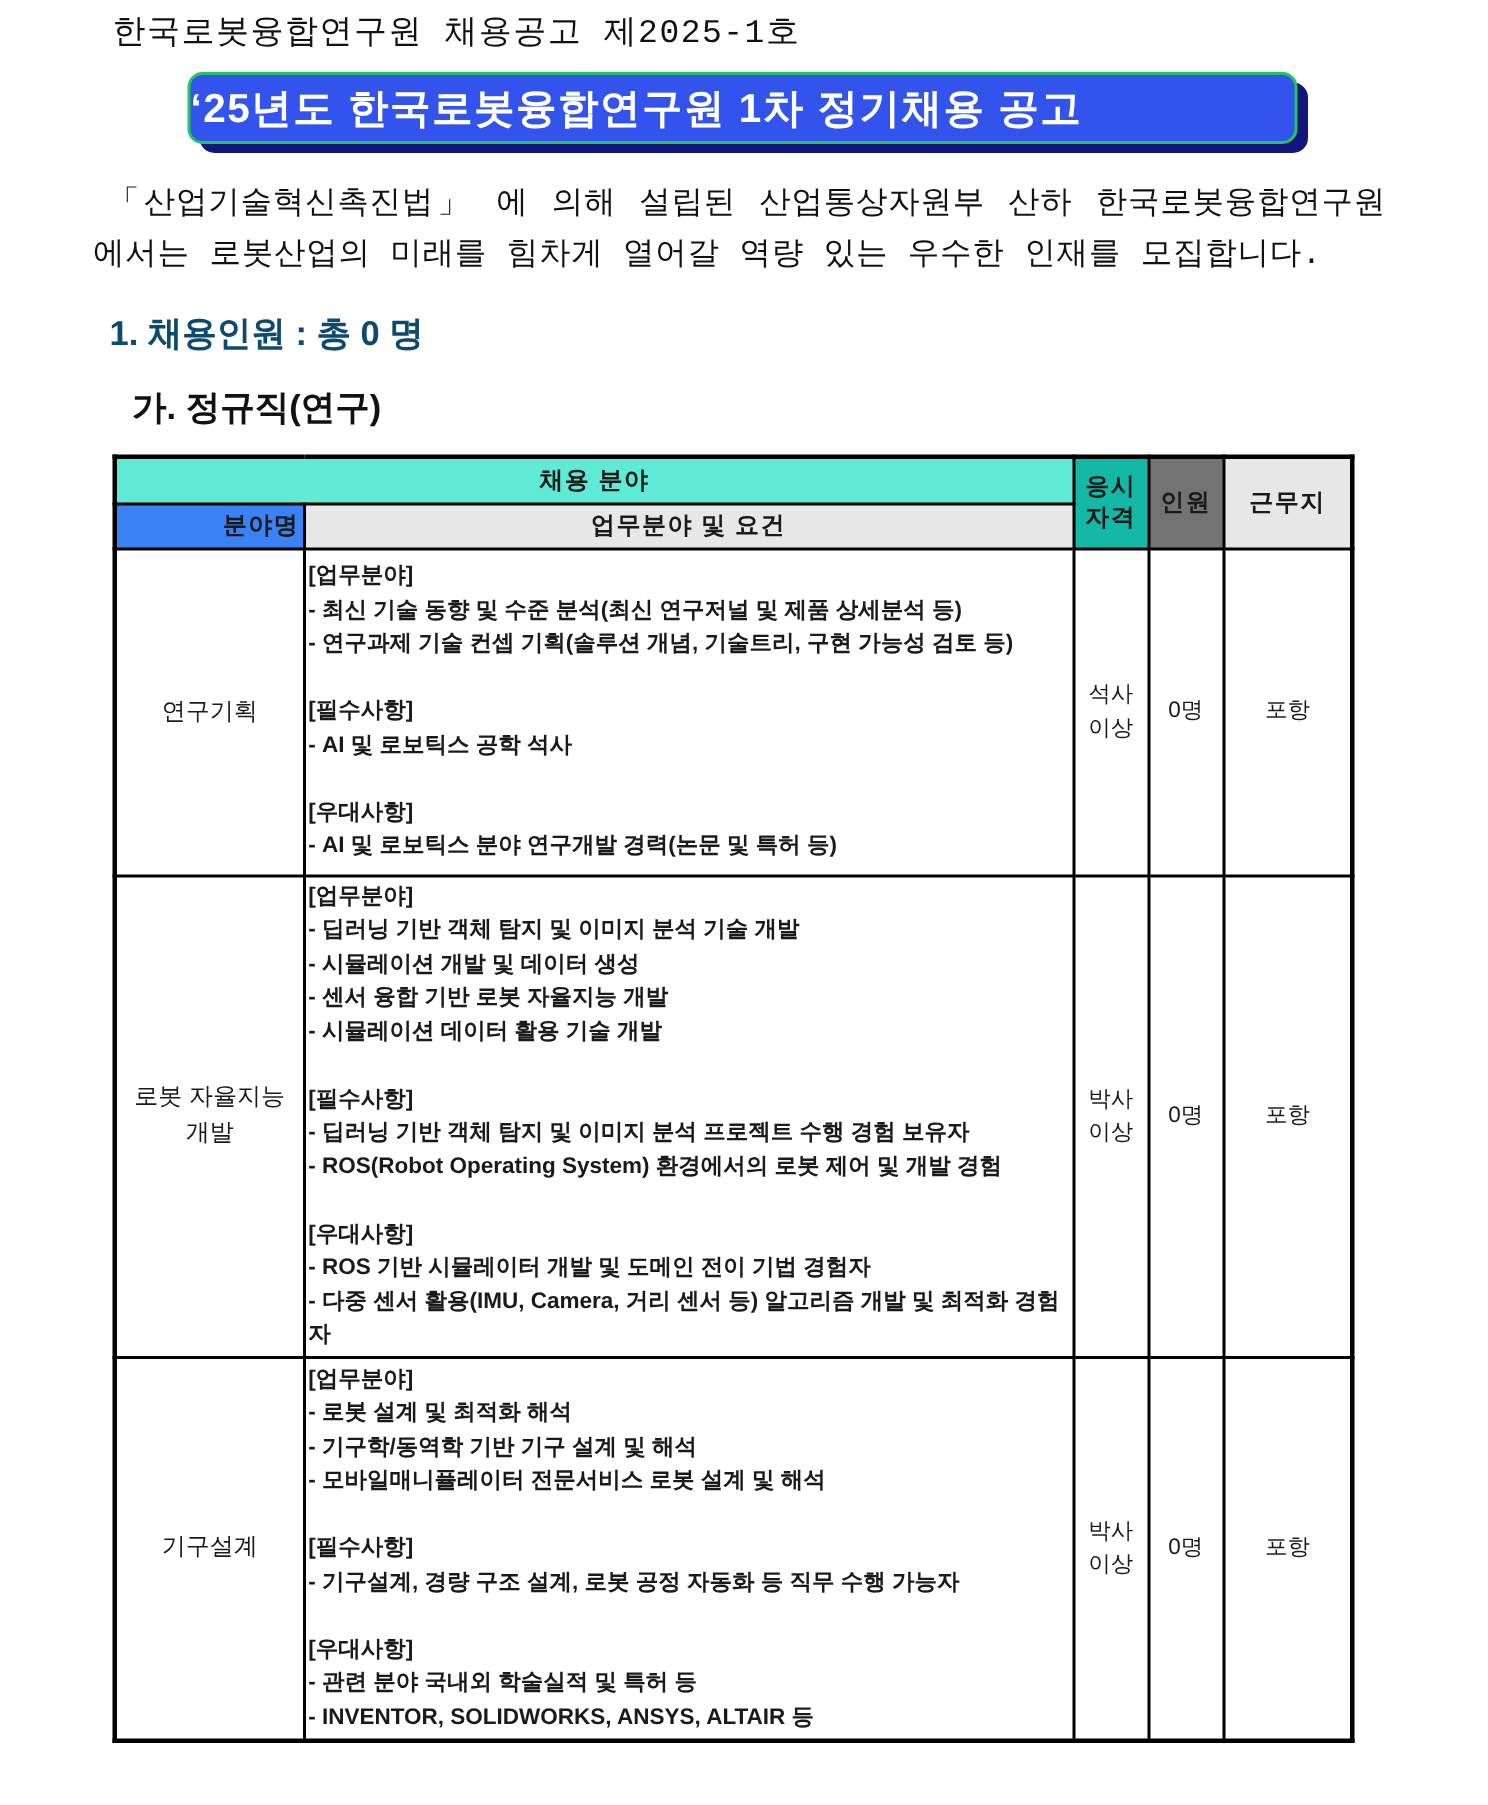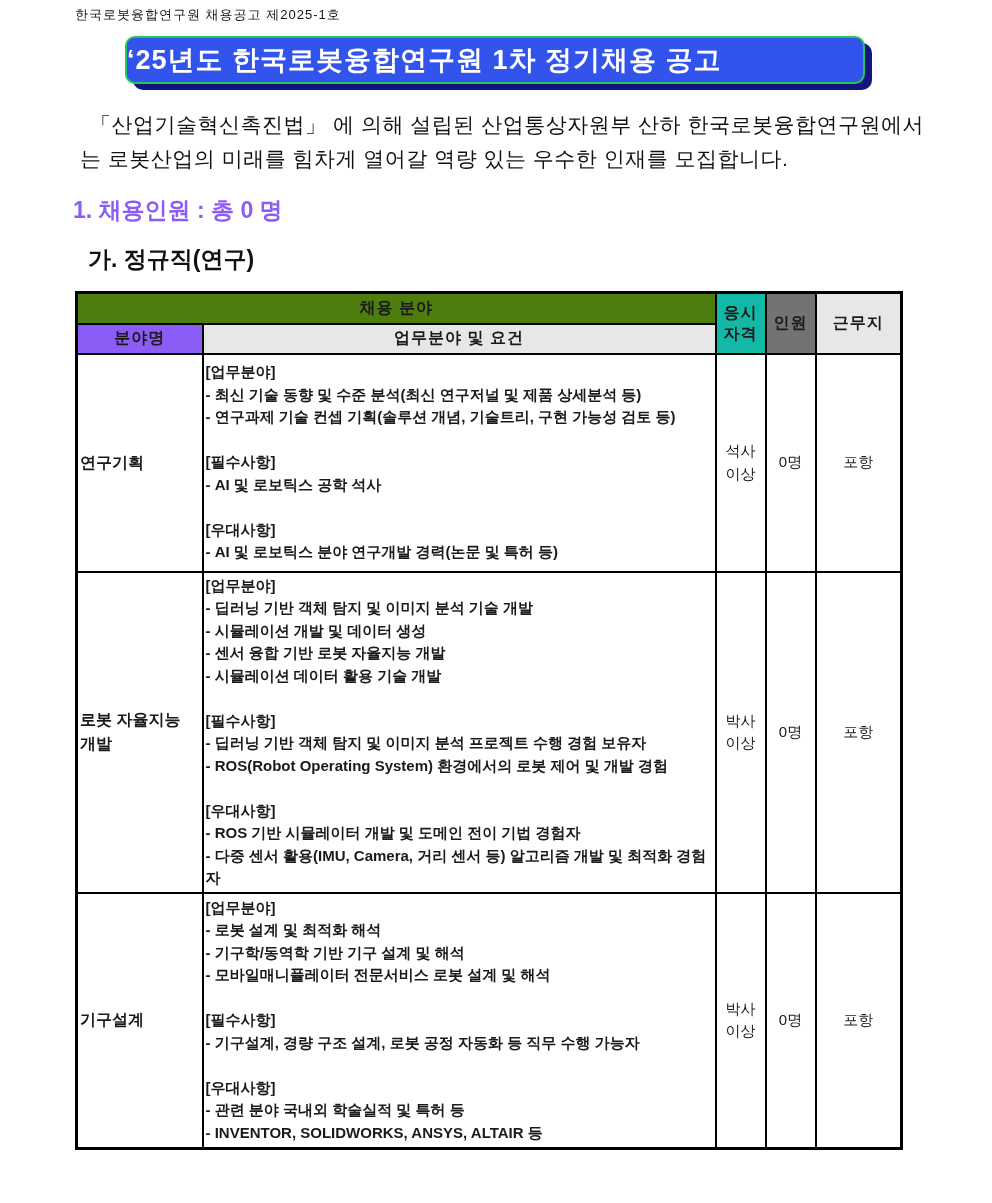--- a/index.html
+++ b/index.html
@@ -2,57 +2,57 @@
 <html><head>
 <meta charset="utf-8">
 <style>
   html,body { margin:0; padding:0; background:#ffffff; }
   body {
     width:992px; height:1203px; position:relative; overflow:hidden;
     font-family:"Liberation Sans","DejaVu Sans",sans-serif; color:#1a1a1a;
   }
   .doc-number {
     margin:6px 0 0 75px;
-    font-family:Liberation Sans, sans-serif;
-    font-size:13px; letter-spacing:1px; color:#111;
+    font-family:Liberation Mono, monospace;
+    font-size:22px; letter-spacing:1px; color:#111;
   }
   
   .banner-wrap { position:relative; margin:12px 0 0 125px; width:740px; height:48px; }
   .banner-shadow {
     position:absolute; left:8px; top:7px; right:-7px; bottom:-6px;
     border-radius:10px;
   }
   .banner-main {
     position:absolute; inset:0; border-radius:10px;
     border:2px solid #22c55e;
     display:flex; align-items:center; justify-content:flex-start;
   }
   .banner-main span {
     color:#ffffff; font-weight:bold; font-size:27px; letter-spacing:1px;
   }
   
   .intro {
-    margin:24px 68px 0 80px; text-indent:10px;
-    font-family:Liberation Sans, sans-serif;
+    margin:24px 68px 0 62px; text-indent:10px;
+    font-family:Liberation Mono, monospace;
     font-size:21px; line-height:1.6; letter-spacing:0.5px; color:#111;
     text-align:justify;
   }
   
   .signoff { margin:14px 62px 0 0; text-align:right; }
   .signoff .date {
     font-family:"Liberation Serif","DejaVu Serif",serif;
     font-size:19px; white-space:pre; color:#111;
   }
   .signoff .signer {
     margin-top:8px;
     font-family:"Liberation Serif","DejaVu Serif",serif;
     font-size:24px; font-weight:bold; letter-spacing:3px; color:#111;
   }
   
-  .sec1 { margin:20px 0 0 73px; font-size:23px; font-weight:600; white-space:pre; color:#8b5cf6; }
+  .sec1 { margin:20px 0 0 73px; font-size:23px; font-weight:600; white-space:pre; color:#0c4a6e; }
   .sec1a { margin:18px 0 0 88px; font-size:23px; font-weight:600; color:#111; }
   
   table.recruit {
     margin:16px 0 0 75px; border-collapse:collapse;
     border:3px solid #000; table-layout:fixed;
   }
   table.recruit th, table.recruit td {
     border:2px solid #000; padding:2px; color:#1a1a1a;
   }
   table.recruit th {
@@ -60,22 +60,22 @@
     text-align:center; letter-spacing:1px;
   }
   .col-name  { width:126px; }
   .col-duty  { width:513px; }
   .col-qual  { width:50px; }
   .col-cnt   { width:50px; }
   .col-loc   { width:86px; }
   tr.hrow1 { height:31px; }
   tr.hrow2 { height:30px; }
   td.cat {
-    text-align:left; vertical-align:middle;
-    font-weight:bold; font-size:16px; white-space:pre-line; line-height:1.5;
+    text-align:center; vertical-align:middle;
+    font-weight:normal; font-size:16px; white-space:pre-line; line-height:1.5;
   }
   td.details {
     vertical-align:middle; font-size:15px; line-height:1.5;
     white-space:pre-line; padding:8px 6px 8px 5px;font-weight:bold;
   }
   td.qual, td.cnt, td.loc {
     text-align:center; vertical-align:middle; font-size:15px;
     white-space:pre-line; line-height:1.5;
   }
   th.two-line { white-space:pre-line; line-height:1.35; }
@@ -103,28 +103,28 @@
 <table class="recruit">
   <colgroup>
     <col class="col-name">
       <col class="col-duty">
       <col class="col-qual">
       <col class="col-cnt">
       <col class="col-loc">
   </colgroup>
   <thead>
     <tr class="hrow1">
-      <th colspan="2" style="background: #4d7c0f;">채용 분야</th>
+      <th colspan="2" style="background: #5eead4;">채용 분야</th>
       <th rowspan="2" class="two-line" style="background: #14b8a6;">응시
 자격</th>
       <th rowspan="2" style="background: #737373;">인원</th>
       <th rowspan="2" style="background: rgb(231, 231, 231);">근무지</th>
     </tr>
     <tr class="hrow2">
-      <th style="background: #8b5cf6;">분야명</th>
+      <th style="background: #3b82f6; text-align: right;">분야명</th>
       <th style="background: rgb(231, 231, 231);">업무분야 및 요건</th>
     </tr>
   </thead>
   <tbody>
     <tr style="height:218px;">
       <td class="cat">연구기획</td>
       <td class="details">[업무분야]
 - 최신 기술 동향 및 수준 분석(최신 연구저널 및 제품 상세분석 등)
 - 연구과제 기술 컨셉 기획(솔루션 개념, 기술트리, 구현 가능성 검토 등)
 

